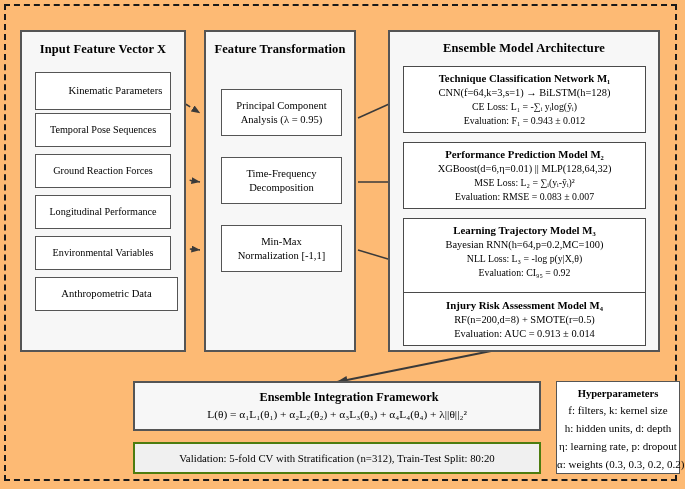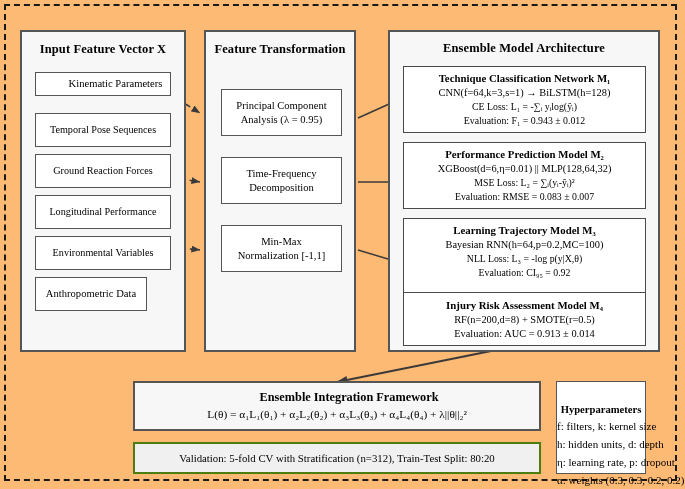--- a/index.html
+++ b/index.html
@@ -126,27 +126,27 @@
     box-sizing: border-box;
     display: flex;
     align-items: center;
     justify-content: center;
     font-size: 10.8px;
   }
   #box-hyper {
     position: absolute;
     left: 556px;
     top: 381px;
-    width: 90px;
+    width: 124px;
     height: 93px;
     background: #ffffff;
     border: 1px solid #555555;
     box-sizing: border-box;
     text-align: center;
-    padding-top: 20px;
+    padding-top: 4px;
     overflow: visible;
   }
   #box-hyper .htitle {
     display: block;
     font-weight: bold;
     font-size: 10.6px;
     line-height: 1.55;
     white-space: nowrap;
   }
   #box-hyper .hline {
@@ -197,36 +197,36 @@
       <path d="M487,208 L512,208" marker-end="url(#ah)"></path>
       <path d="M487,281 L512,281" marker-end="url(#ah)"></path>
     </g>
 
     <path d="M506,348 L337,382" stroke="#3a3a3a" stroke-width="1.8" fill="none" marker-end="url(#ahb)"></path>
   </svg>
 
   <div class="panel" id="panel-input"></div>
   <div class="panel-title" style="left:20px; top:42px; width:166px;">Input Feature Vector X</div>
 
-  <div class="ibox" style="left:35px; top:72px;  width:136px; height:24px;padding-left:27px;">
+  <div class="ibox" style="left:35px; top:72px;  width:136px; height:38px;padding-left:27px;">
     <span>Kinematic Parameters</span>
   </div>
   <div class="ibox wide" style="left:35px; top:113px; width:136px; height:34px;">
     <span>Temporal Pose Sequences</span>
   </div>
   <div class="ibox wide" style="left:35px; top:154px; width:136px; height:34px;">
     <span>Ground Reaction Forces</span>
   </div>
   <div class="ibox wide" style="left:35px; top:195px; width:136px; height:34px;">
     <span>Longitudinal Performance</span>
   </div>
   <div class="ibox wide" style="left:35px; top:236px; width:136px; height:34px;">
     <span>Environmental Variables</span>
   </div>
-  <div class="ibox" style="left:35px; top:277px; width:112px; height:34px;">
+  <div class="ibox" style="left:35px; top:277px; width:143px; height:34px;">
     <span>Anthropometric Data</span>
   </div>
 
   <div class="panel" id="panel-trans"></div>
   <div class="panel-title" style="left:204px; top:42px; width:152px;">Feature Transformation</div>
 
   <div class="ibox" style="left:221px; top:89px;  width:121px; height:47px;">
     <span>Principal Component</span>
     <span>Analysis (λ = 0.95)</span>
   </div>

